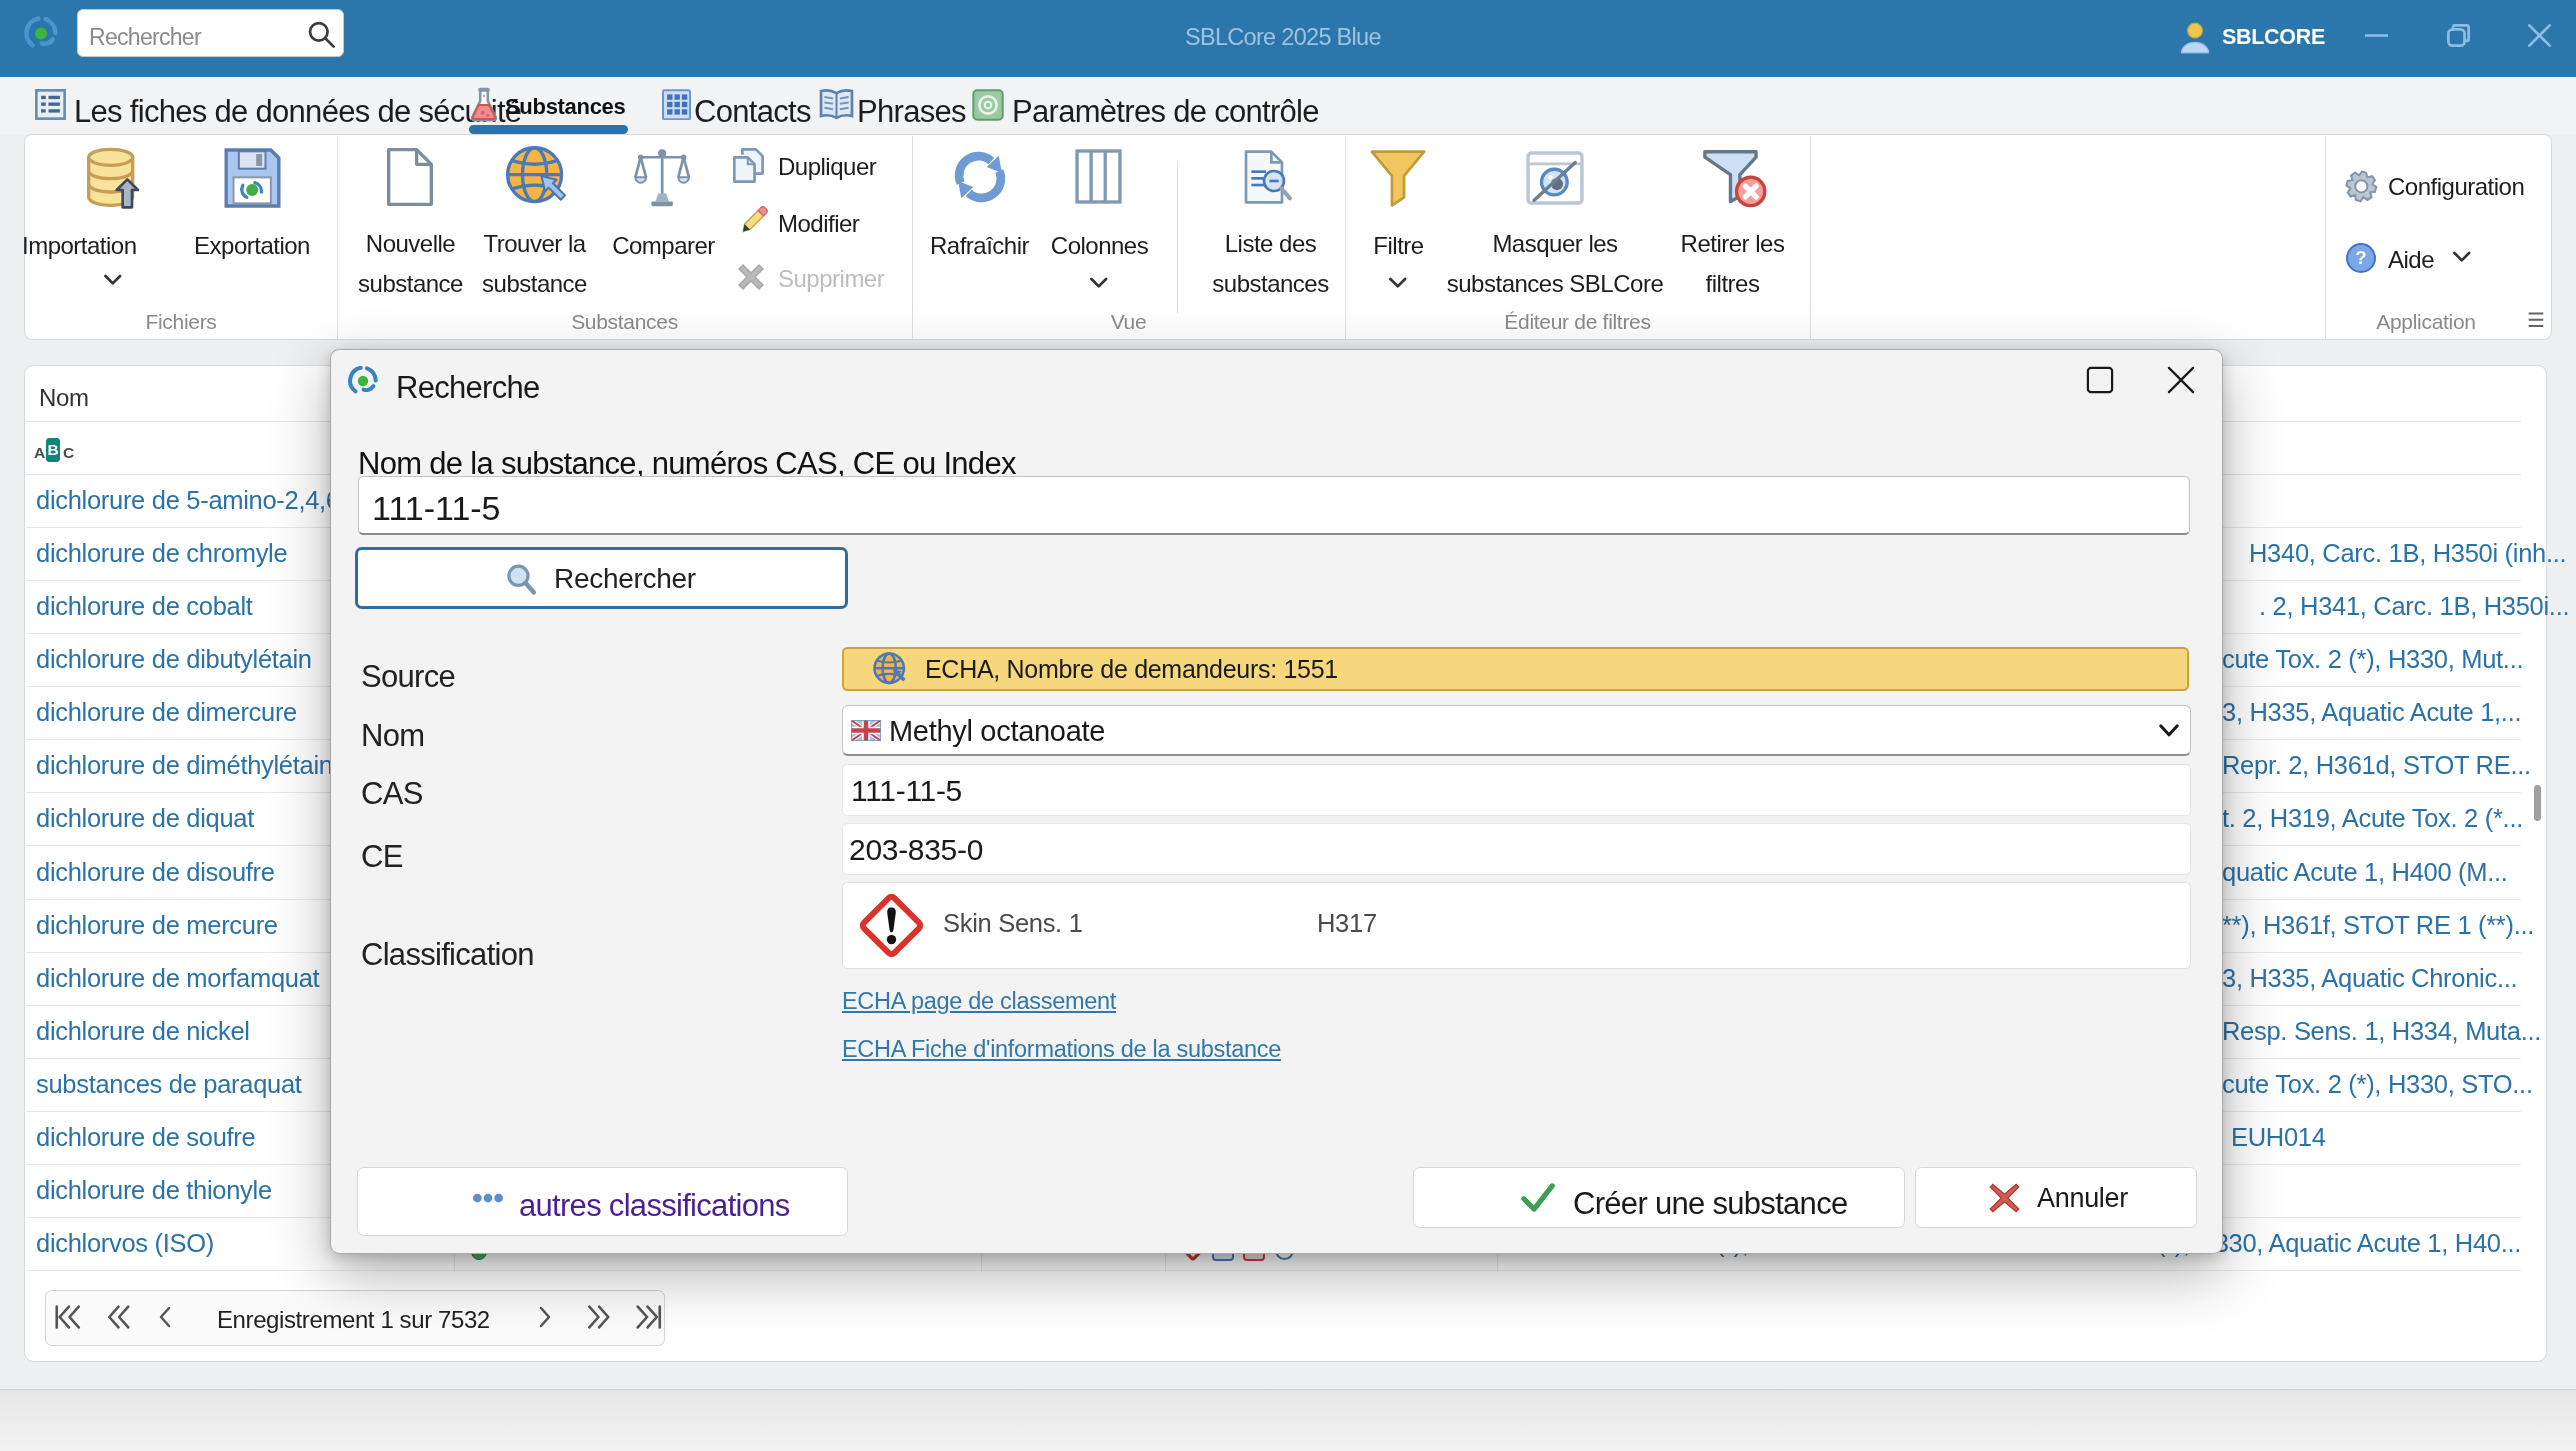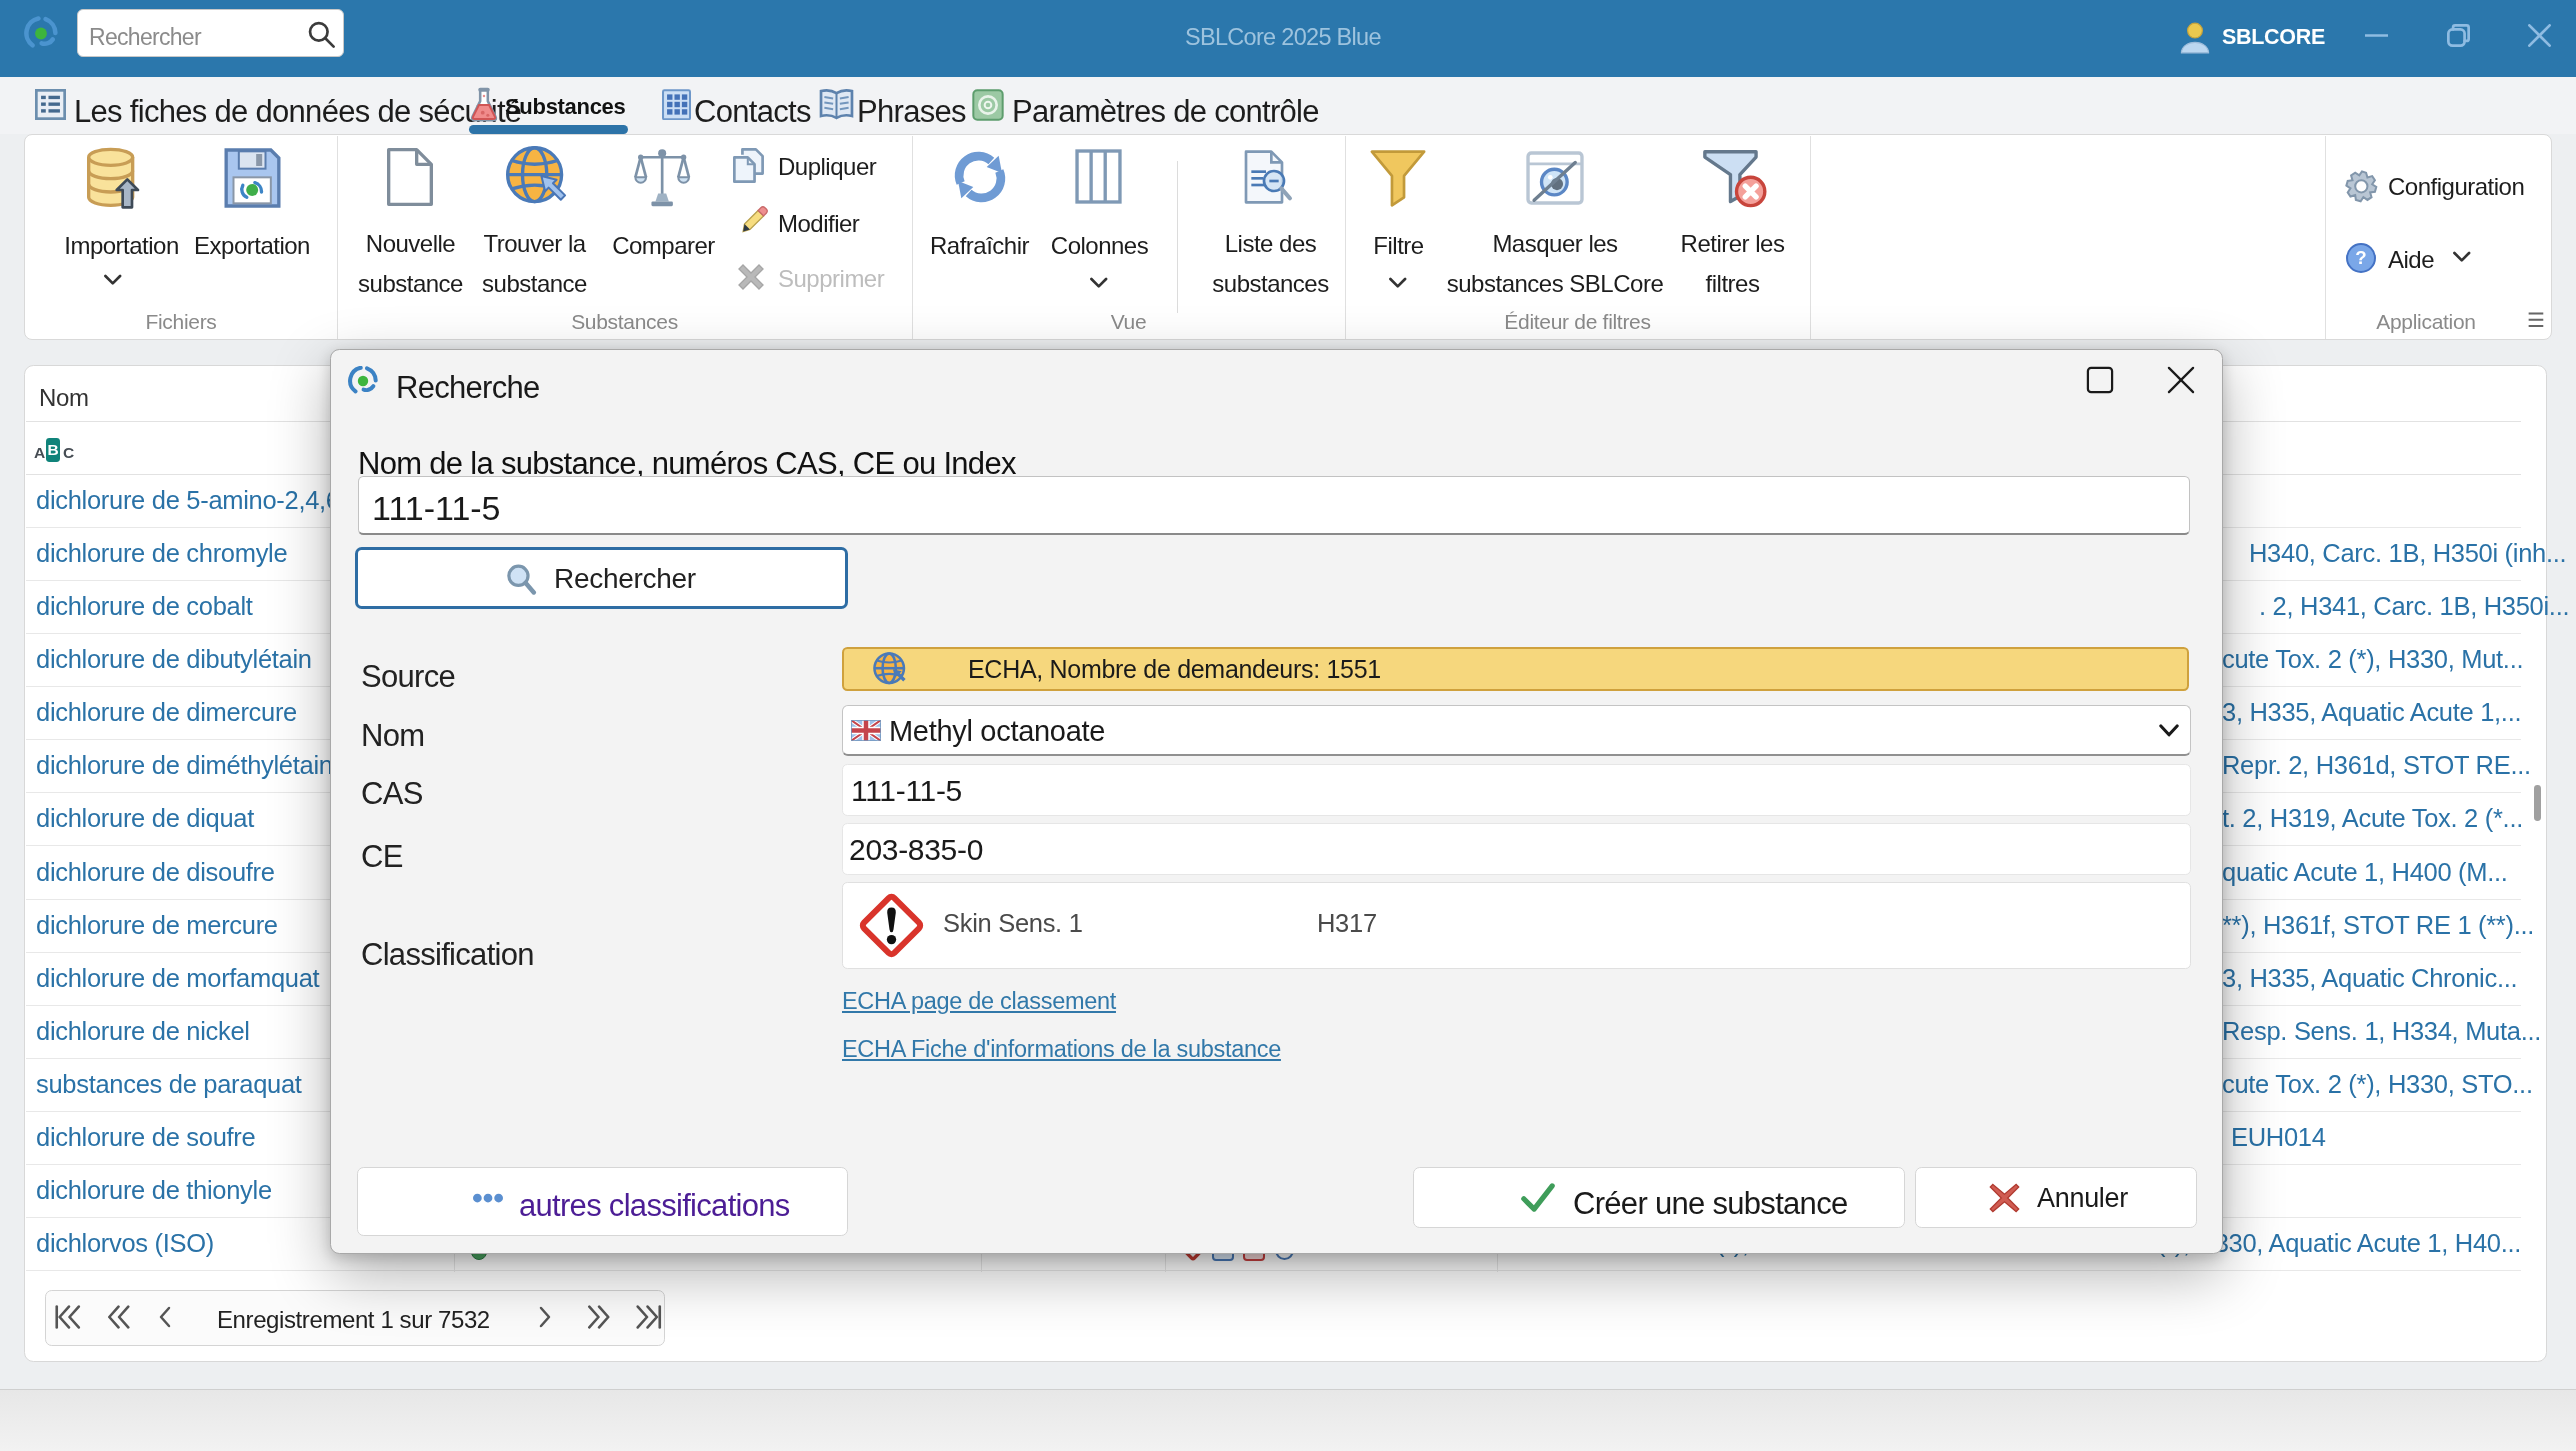--- a/index.html
+++ b/index.html
@@ -113,21 +113,21 @@
 <div class="abs" style="left:1345px;top:310px;width:465px;text-align:center;font-size:21px;letter-spacing:-0.3px;color:#8a8a8a;">Éditeur de filtres</div>
 <div class="abs" style="left:2325px;top:310px;width:202px;text-align:center;font-size:21px;letter-spacing:-0.3px;color:#8a8a8a;">Application</div>
 <div class="abs" style="left:2527px;top:308px;font-size:20px;color:#666;">☰</div>
 <svg class="abs" style="left:86px;top:147px" width="56" height="64" viewBox="0 0 84 95">
   <path d="M 4 15 L 4 75 A 33 12 0 0 0 70 75 L 70 15" fill="#f9e29b" stroke="#c89d55" stroke-width="5"></path>
   <ellipse cx="37" cy="15" rx="33" ry="12" fill="#f9e29b" stroke="#c89d55" stroke-width="5"></ellipse>
   <path d="M 4 35 A 33 12 0 0 0 70 35" fill="none" stroke="#c89d55" stroke-width="5"></path>
   <path d="M 4 55 A 33 12 0 0 0 70 55" fill="none" stroke="#c89d55" stroke-width="5"></path>
   <path d="M 46 64 L 62 48 L 78 64 L 69 64 L 69 90 L 55 90 L 55 64 Z" fill="#a8b6c6" stroke="#3e4a57" stroke-width="4" stroke-linejoin="round"></path>
 </svg>
-<div class="abs rib" style="left:34px;top:232px;width:175px;text-align:center;">Importation</div>
+<div class="abs rib" style="left:22px;top:232px;width:175px;text-align:left;">Importation</div>
 <svg class="abs" style="left:104px;top:274px" width="17.5" height="12" viewBox="0 0 26 18">
   <path d="M 2 3 L 13 14 L 24 3" fill="none" stroke="#333" stroke-width="4" stroke-linecap="round" stroke-linejoin="round"></path>
 </svg>
 <svg class="abs" style="left:224px;top:148px" width="57" height="60" viewBox="0 0 85 90">
   <path d="M 3 3 L 70 3 L 82 15 L 82 87 L 3 87 Z" fill="#a9c6ef" stroke="#5a7dae" stroke-width="5"></path>
   <rect x="22" y="5" width="40" height="26" fill="#dbe4f0" stroke="#5a7dae" stroke-width="3"></rect>
   <rect x="48" y="9" width="9" height="18" fill="#8a97a8"></rect>
   <rect x="14" y="44" width="56" height="39" fill="#ffffff" stroke="#8a97a8" stroke-width="3"></rect>
   <path d="M 28 56 A 13 13 0 0 0 34 74" fill="none" stroke="#3d85c6" stroke-width="5" stroke-linecap="round"></path>
   <path d="M 46 52 A 14 14 0 0 1 56 66" fill="none" stroke="#3d85c6" stroke-width="5" stroke-linecap="round"></path>
@@ -376,21 +376,21 @@
 <div class="abs ui" style="left:361px;top:659px;color:#222;">Source</div>
 <div class="abs" style="left:842px;top:647px;width:1347px;height:44px;background:#f6d77d;border:2px solid #cfa13d;border-radius:5.4px;"></div>
 <svg class="abs" style="left:873px;top:652px" width="35" height="35" viewBox="0 0 95 95">
   <circle cx="44" cy="44" r="40" fill="#f7b443" stroke="#4a7ab8" stroke-width="7"></circle>
   <ellipse cx="44" cy="44" rx="18" ry="40" fill="none" stroke="#4a7ab8" stroke-width="7"></ellipse>
   <line x1="4" y1="44" x2="84" y2="44" stroke="#4a7ab8" stroke-width="7"></line>
   <path d="M 10 23 Q 44 34 78 23" fill="none" stroke="#4a7ab8" stroke-width="6"></path>
   <path d="M 10 65 Q 44 54 78 65" fill="none" stroke="#4a7ab8" stroke-width="6"></path>
   <path d="M 54 47 L 60 70 L 66 64 L 82 80 L 88.5 73.5 L 72.5 57.5 L 78 52 Z" fill="#4a7ab8"></path>
 </svg>
-<div class="abs" style="left:968px;top:655px;font-size:25px;letter-spacing:-0.3px;color:#1a1a1a;">ECHA, Nombre de demandeurs: 1551</div>
+<div class="abs" style="left:925px;top:655px;font-size:25px;letter-spacing:-0.3px;color:#1a1a1a;">ECHA, Nombre de demandeurs: 1551</div>
 <div class="abs ui" style="left:361px;top:718px;color:#222;">Nom</div>
 <div class="abs" style="left:842px;top:705px;width:1349px;height:51px;background:#fff;border:1.3px solid #c4c4c4;border-bottom:2px solid #909090;border-radius:6px;"></div>
 <svg class="abs" style="left:851px;top:720px" width="30" height="21" viewBox="0 0 60 42">
   <rect width="60" height="42" fill="#9fc0e8"></rect>
   <path d="M0,0 L60,42 M60,0 L0,42" stroke="#fff" stroke-width="8"></path>
   <path d="M0,0 L60,42 M60,0 L0,42" stroke="#c5444b" stroke-width="4"></path>
   <path d="M30,0 V42 M0,21 H60" stroke="#fff" stroke-width="15"></path>
   <path d="M30,0 V42 M0,21 H60" stroke="#c5444b" stroke-width="9"></path>
   <rect x="0.8" y="0.8" width="58.4" height="40.4" fill="none" stroke="#7296bf" stroke-width="1.6"></rect>
 </svg>

